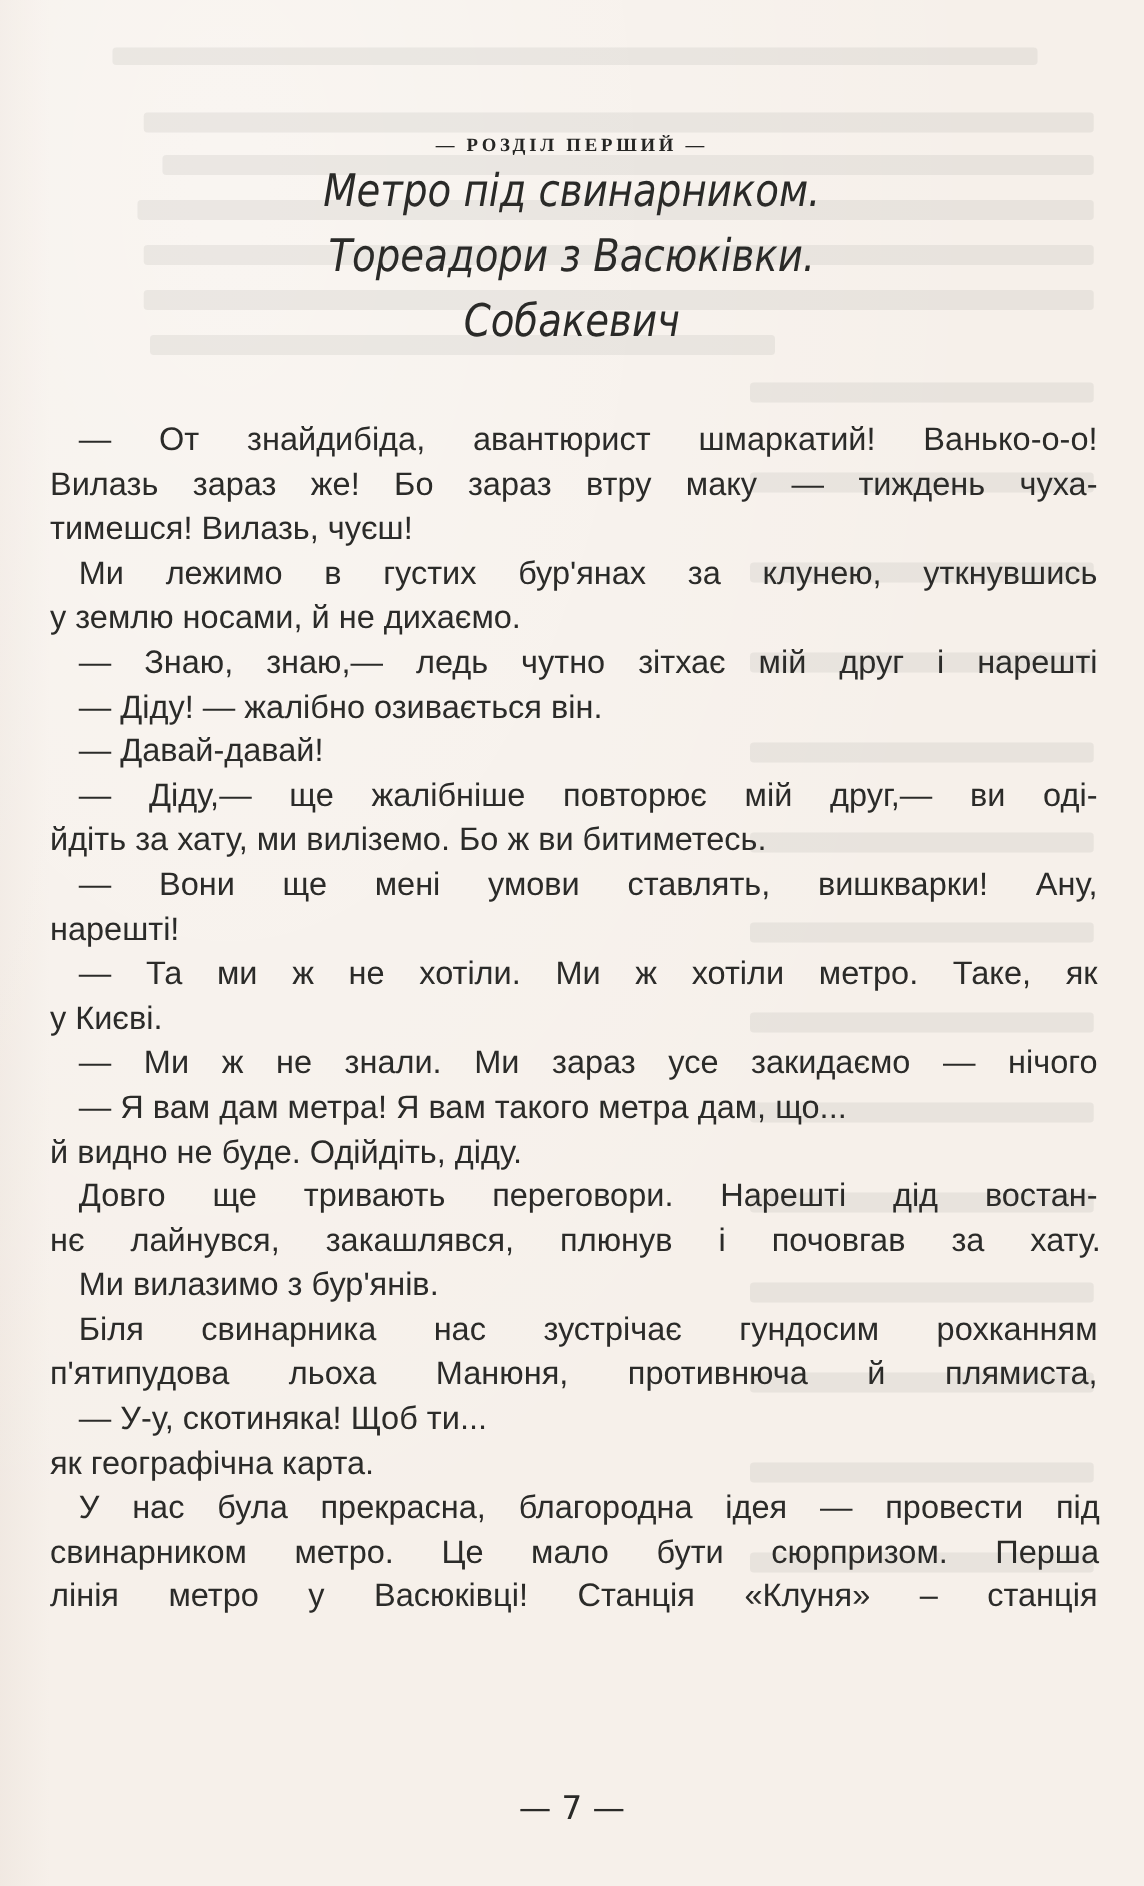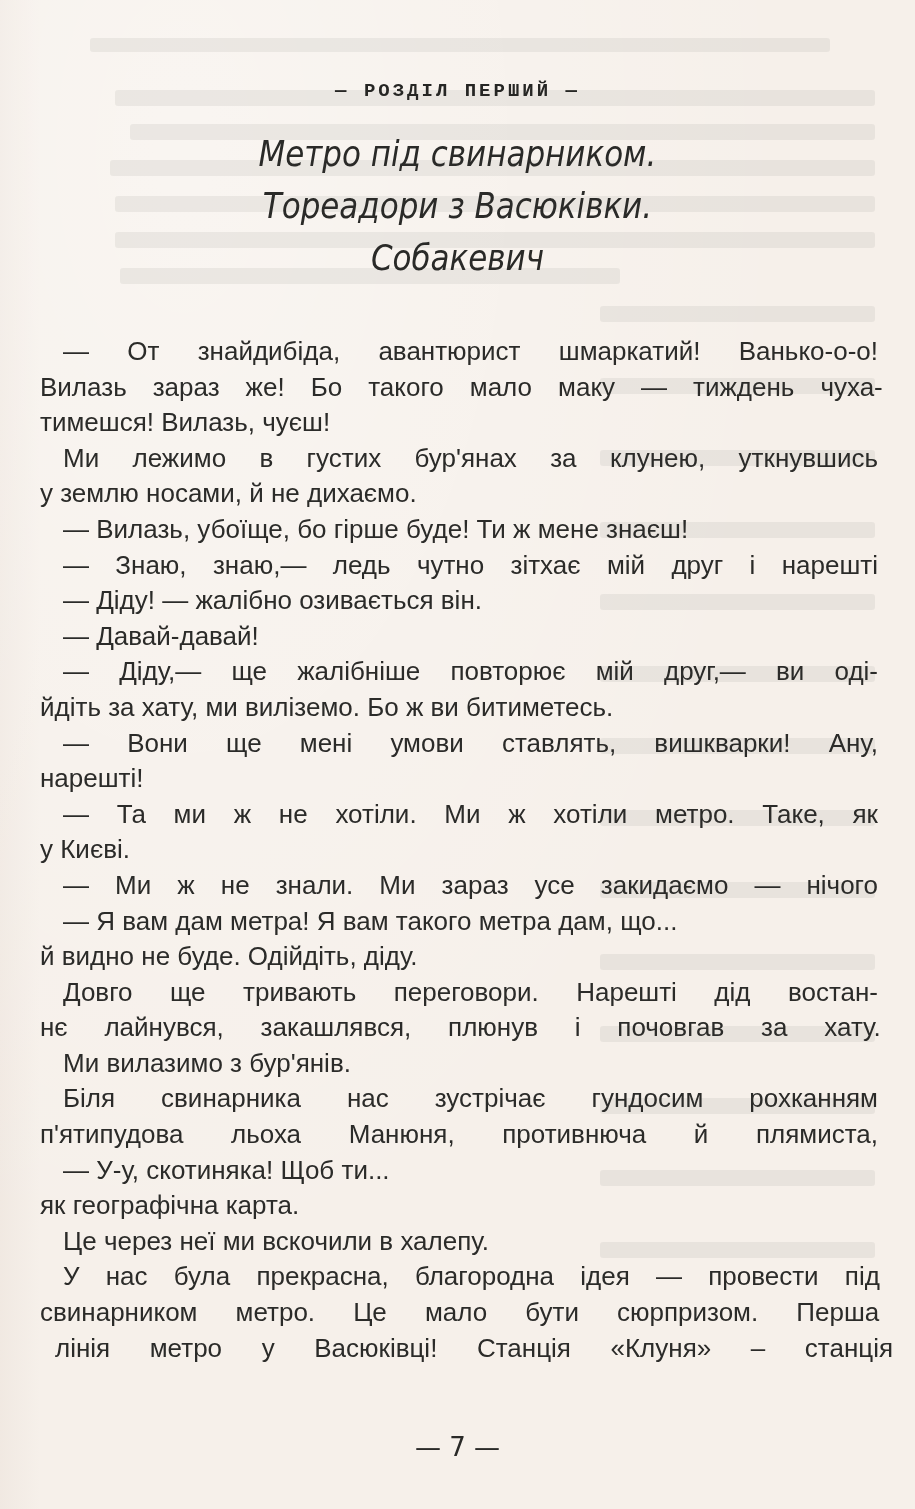--- a/index.html
+++ b/index.html
@@ -30,27 +30,27 @@
       pointer-events: none;
     }
     .bleed span {
       position: absolute;
       height: 16px;
       background: rgba(170,170,165,0.18);
       border-radius: 3px;
     }
     .chapter-label {
       position: absolute;
-      top: 80px;
+      top: 109px;
       left: 0;
       width: 915px;
       text-align: center;
-      font-family: Liberation Mono, monospace;
+      font-family: Liberation Serif, serif;
       font-weight: bold;
-      font-size: 19px;
+      font-size: 15px;
       letter-spacing: 3px;
       color: #262624;
     }
     .chapter-title {
       position: absolute;
       top: 128px;
       left: 0;
       width: 915px;
       text-align: center;
       font-family: "DejaVu Sans", "Liberation Sans", sans-serif;
@@ -125,44 +125,42 @@
   <div class="chapter-label">— РОЗДІЛ ПЕРШИЙ —</div>
 
   <div class="chapter-title">
     <div>Метро під свинарником.</div>
     <div>Тореадори з Васюківки.</div>
     <div>Собакевич</div>
   </div>
 
   <div class="body-text">
     <span class="line indent justify" style="display: block; white-space: nowrap; word-spacing: 29.4px; width: 838px; box-sizing: border-box;">— От знайдибіда, авантюрист шмаркатий! Ванько-о-о!</span>
-    <span class="line justify" style="display: block; white-space: nowrap; word-spacing: 18.7778px; width: 838px; box-sizing: border-box;">Вилазь зараз же! Бо такого мало маку — тиждень чуха-</span>
+    <span class="line justify" style="display: block; white-space: nowrap; word-spacing: 18.7778px; width: 838px; box-sizing: border-box;">Вилазь зараз же! Бо зараз втру маку — тиждень чуха-</span>
     <span class="line" style="display: block; white-space: nowrap; width: 838px; box-sizing: border-box;">тимешся! Вилазь, чуєш!</span>
     <span class="line indent justify" style="display: block; white-space: nowrap; word-spacing: 23.5714px; width: 838px; box-sizing: border-box;">Ми лежимо в густих бур'янах за клунею, уткнувшись</span>
     <span class="line" style="display: block; white-space: nowrap; width: 838px; box-sizing: border-box;">у землю носами, й не дихаємо.</span>
-    <span class="line indent" style="display: block; white-space: nowrap; width: 838px; box-sizing: border-box;">— Вилазь, убоїще, бо гірше буде! Ти ж мене знаєш!</span>
     <span class="line indent justify" style="display: block; white-space: nowrap; word-spacing: 17.7778px; width: 838px; box-sizing: border-box;">— Знаю, знаю,— ледь чутно зітхає мій друг і нарешті</span>
     <span class="line indent" style="display: block; white-space: nowrap; width: 838px; box-sizing: border-box;">— Діду! — жалібно озивається він.</span>
     <span class="line indent" style="display: block; white-space: nowrap; width: 838px; box-sizing: border-box;">— Давай-давай!</span>
     <span class="line indent justify" style="display: block; white-space: nowrap; word-spacing: 20.125px; width: 838px; box-sizing: border-box;">— Діду,— ще жалібніше повторює мій друг,— ви оді-</span>
     <span class="line" style="display: block; white-space: nowrap; width: 838px; box-sizing: border-box;">йдіть за хату, ми виліземо. Бо ж ви битиметесь.</span>
     <span class="line indent justify" style="display: block; white-space: nowrap; word-spacing: 28.7143px; width: 838px; box-sizing: border-box;">— Вони ще мені умови ставлять, вишкварки! Ану,</span>
     <span class="line" style="display: block; white-space: nowrap; width: 838px; box-sizing: border-box;">нарешті!</span>
     <span class="line indent justify" style="display: block; white-space: nowrap; word-spacing: 18.9091px; width: 838px; box-sizing: border-box;">— Та ми ж не хотіли. Ми ж хотіли метро. Таке, як</span>
     <span class="line" style="display: block; white-space: nowrap; width: 838px; box-sizing: border-box;">у Києві.</span>
     <span class="line indent justify" style="display: block; white-space: nowrap; word-spacing: 17.8px; width: 838px; box-sizing: border-box;">— Ми ж не знали. Ми зараз усе закидаємо — нічого</span>
     <span class="line indent" style="display: block; white-space: nowrap; width: 838px; box-sizing: border-box;">— Я вам дам метра! Я вам такого метра дам, що...</span>
     <span class="line" style="display: block; white-space: nowrap; width: 838px; box-sizing: border-box;">й видно не буде. Одійдіть, діду.</span>
     <span class="line indent justify" style="display: block; white-space: nowrap; word-spacing: 29.3333px; width: 838px; box-sizing: border-box;">Довго ще тривають переговори. Нарешті дід востан-</span>
     <span class="line justify" style="display: block; white-space: nowrap; word-spacing: 29.5714px; width: 838px; box-sizing: border-box;">нє лайнувся, закашлявся, плюнув і почовгав за хату.</span>
     <span class="line indent" style="display: block; white-space: nowrap; width: 838px; box-sizing: border-box;">Ми вилазимо з бур'янів.</span>
     <span class="line indent justify" style="display: block; white-space: nowrap; word-spacing: 37.8px; width: 838px; box-sizing: border-box;">Біля свинарника нас зустрічає гундосим рохканням</span>
     <span class="line justify" style="display: block; white-space: nowrap; word-spacing: 39.6px; width: 838px; box-sizing: border-box;">п'ятипудова льоха Манюня, противнюча й плямиста,</span>
     <span class="line indent" style="display: block; white-space: nowrap; width: 838px; box-sizing: border-box;">— У-у, скотиняка! Щоб ти...</span>
     <span class="line" style="display: block; white-space: nowrap; width: 838px; box-sizing: border-box;">як географічна карта.</span>
-    <span class="line indent" style="display: block; white-space: nowrap; width: 838px; box-sizing: border-box;">Це через неї ми вскочили в халепу.</span>
     <span class="line indent justify" style="display: block; white-space: nowrap; word-spacing: 19px; width: 838px; box-sizing: border-box;">У нас була прекрасна, благородна ідея — провести під</span>
     <span class="line justify" style="display: block; white-space: nowrap; word-spacing: 30.8333px; width: 838px; box-sizing: border-box;">свинарником метро. Це мало бути сюрпризом. Перша</span>
-    <span class="line justify" style="display: block; white-space: nowrap; word-spacing: 29.4286px; width: 838px; box-sizing: border-box; margin-left: 15px;">лінія метро у Васюківці! Станція «Клуня» – станція</span>
+    <span class="line justify" style="display: block; white-space: nowrap; word-spacing: 29.4286px; width: 838px; box-sizing: border-box;">лінія метро у Васюківці! Станція «Клуня» – станція</span>
   </div>
 
   <div class="page-number">— 7 —</div>
 </div>
 
 </body></html>

